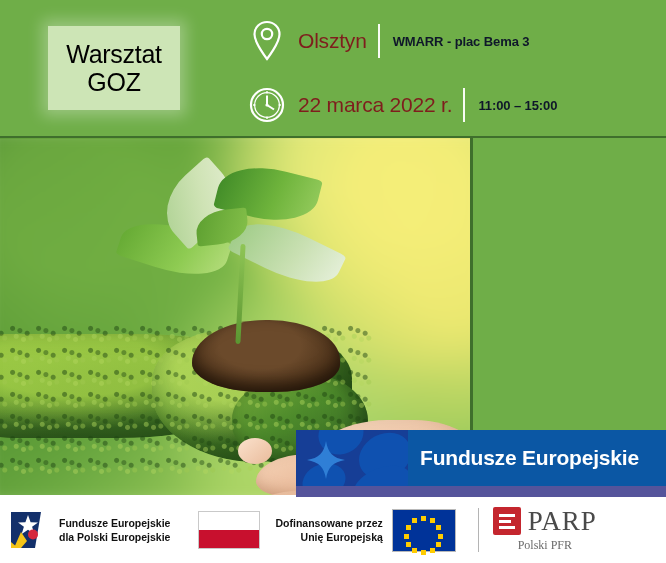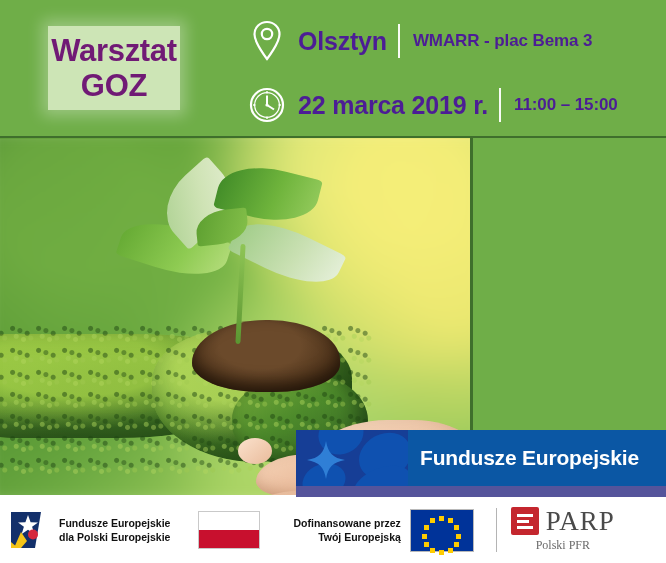--- a/index.html
+++ b/index.html
@@ -4,29 +4,29 @@
 <style>
   html,body{margin:0;padding:0;background:#ffffff;}
   body{font-family:"Liberation Sans",sans-serif;}
   #poster{position:relative;width:666px;height:563px;overflow:hidden;background:#ffffff;}
 
   
   .header{position:absolute;left:0;top:0;width:666px;height:136px;background:#6fae48;}
   .badge{position:absolute;left:48px;top:26px;width:132px;height:84px;background:#cde5b6;
          display:flex;flex-direction:column;align-items:center;justify-content:center;
          box-shadow:0 0 14px 6px rgba(255,255,255,0.30);}
-  .badge span{display:block;font-weight:bold;font-size:31px;color:#701a75;line-height:1.14;text-align:center;letter-spacing:-0.3px;}
+  .badge span{display:block;font-weight:normal;font-size:25px;color:#000000;line-height:1.14;text-align:center;letter-spacing:-0.3px;}
 
   .hdr-row{position:absolute;display:flex;align-items:center;}
   .hdr-row.r1{left:246px;top:14px;height:54px;}
   .hdr-row.r2{left:246px;top:80px;height:50px;}
   .hdr-icon{width:42px;height:46px;flex:none;display:flex;align-items:center;justify-content:center;margin-right:10px;}
-  .hdr-main{font-weight:bold;color:#4c1d95;font-size:25px;letter-spacing:-0.2px;white-space:nowrap;}
+  .hdr-main{font-weight:normal;color:#7f1d1d;font-size:21px;letter-spacing:-0.2px;white-space:nowrap;}
   .hdr-sep{width:2px;height:34px;background:#ffffff;margin:0 13px 0 11px;opacity:.95;}
-  .hdr-sub{font-weight:bold;color:#4c1d95;font-size:17px;white-space:nowrap;letter-spacing:-0.1px;}
+  .hdr-sub{font-weight:bold;color:#0f172a;font-size:13px;white-space:nowrap;letter-spacing:-0.1px;}
 
   
   .photo-wrap{position:absolute;left:0;top:138px;width:472px;height:357px;overflow:hidden;
               clip-path:polygon(0 0,472px 0,472px 305px,430px 357px,0 357px);}
   .photo{position:absolute;inset:0;}
   .bg-bokeh{position:absolute;inset:0;
     background:
       radial-gradient(circle at 84% 16%, rgba(245,238,120,.95) 0 9%, rgba(245,238,120,0) 36%),
       radial-gradient(circle at 94% 40%, rgba(238,232,110,.85) 0 8%, rgba(238,232,110,0) 32%),
       radial-gradient(circle at 70% 8%,  rgba(226,236,130,.8) 0 7%, rgba(226,236,130,0) 30%),
@@ -176,21 +176,21 @@
           <circle cx="19" cy="19" r="12.4" fill="none" stroke="#ffffff" stroke-width="1.3"></circle>
           <line x1="19" y1="19" x2="19" y2="9.5" stroke="#ffffff" stroke-width="2"></line>
           <line x1="19" y1="19" x2="26" y2="23.5" stroke="#ffffff" stroke-width="2"></line>
           <circle cx="19" cy="19" r="1.6" fill="#ffffff"></circle>
           <line x1="19" y1="5" x2="19" y2="7.4" stroke="#ffffff" stroke-width="1.4"></line>
           <line x1="19" y1="30.6" x2="19" y2="33" stroke="#ffffff" stroke-width="1.4"></line>
           <line x1="5" y1="19" x2="7.4" y2="19" stroke="#ffffff" stroke-width="1.4"></line>
           <line x1="30.6" y1="19" x2="33" y2="19" stroke="#ffffff" stroke-width="1.4"></line>
         </svg>
       </div>
-      <div class="hdr-main">22 marca 2019 r.</div>
+      <div class="hdr-main">22 marca 2022 r.</div>
       <div class="hdr-sep"></div>
       <div class="hdr-sub">11:00 – 15:00</div>
     </div>
   </div>
 
   <div class="panel-top-edge"></div>
 
   <div class="photo-wrap">
     <div class="photo">
       <div class="bg-bokeh"></div>
@@ -243,24 +243,24 @@
       <div class="logo-text">
         <div>Fundusze Europejskie</div>
         <div>dla Polski Europejskie</div>
       </div>
     </div>
 
     <div class="logo-cell" style="margin-left:28px;">
       <div class="pl-flag"></div>
     </div>
 
-    <div class="logo-cell" style="margin-left:24px;">
+    <div class="logo-cell" style="margin-left:6px;">
       <div class="logo-text dof-text">
         <div>Dofinansowane przez</div>
-        <div>Twój Europejską</div>
+        <div>Unię Europejską</div>
       </div>
       <div class="eu-flag">
         <span class="eu-star" style="left:28px;top:6px;"></span>
         <span class="eu-star" style="left:37px;top:8px;"></span>
         <span class="eu-star" style="left:43px;top:15px;"></span>
         <span class="eu-star" style="left:45px;top:24px;"></span>
         <span class="eu-star" style="left:43px;top:32px;"></span>
         <span class="eu-star" style="left:37px;top:38px;"></span>
         <span class="eu-star" style="left:28px;top:40px;"></span>
         <span class="eu-star" style="left:19px;top:38px;"></span>

